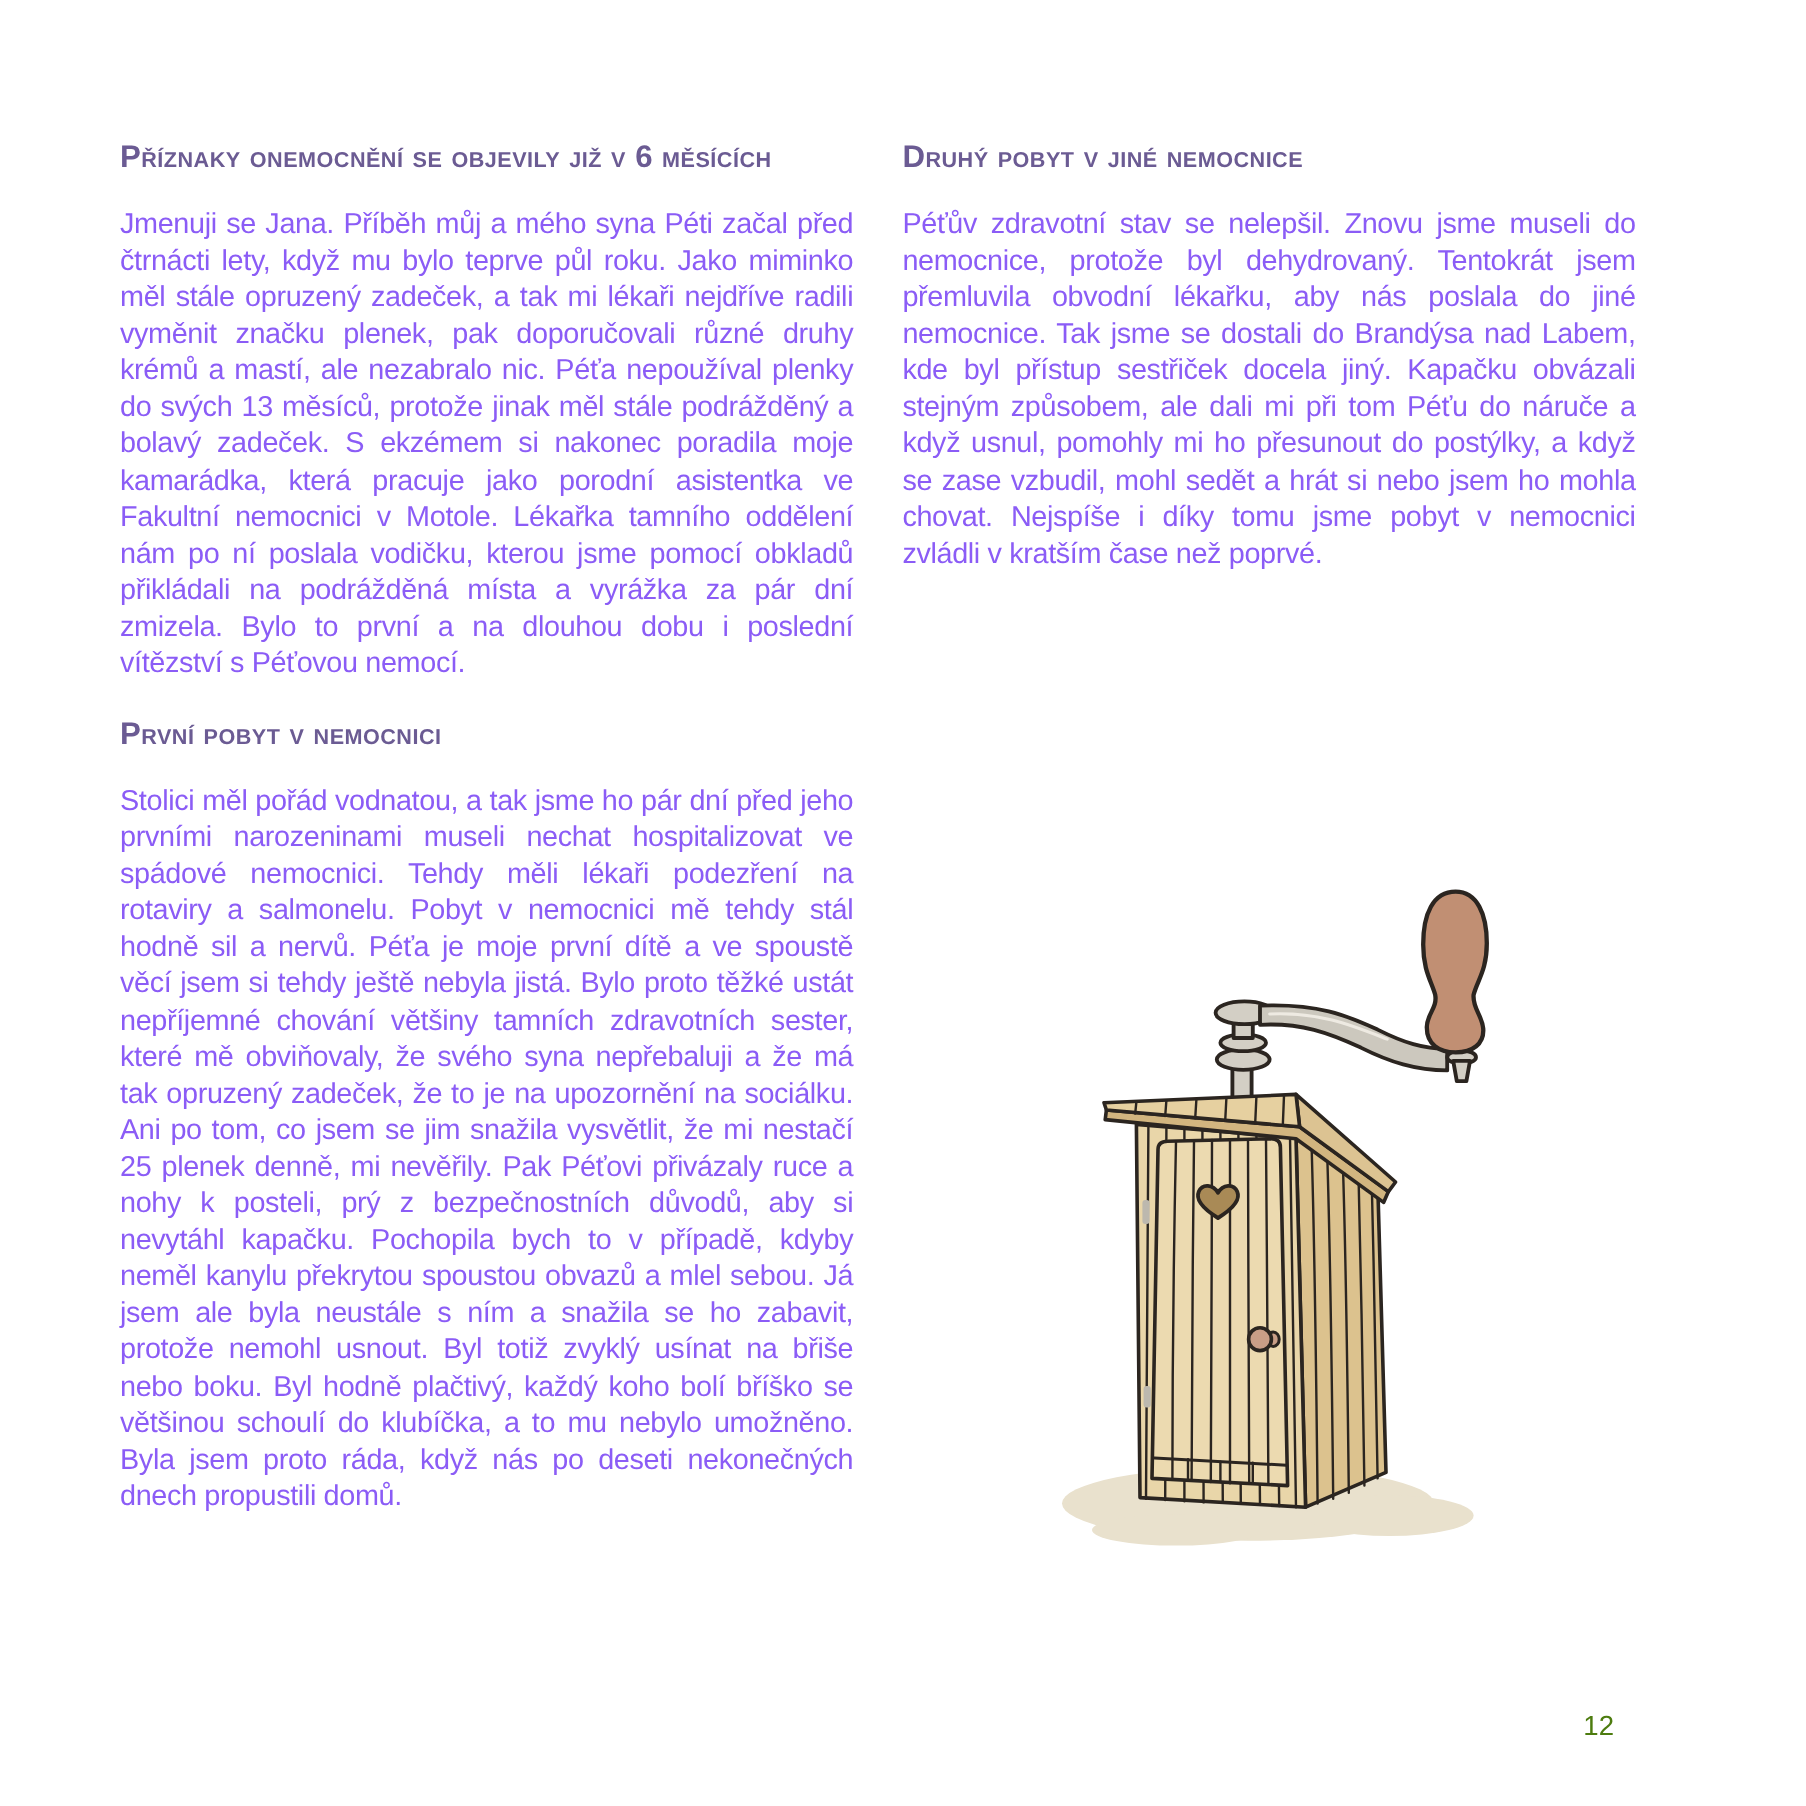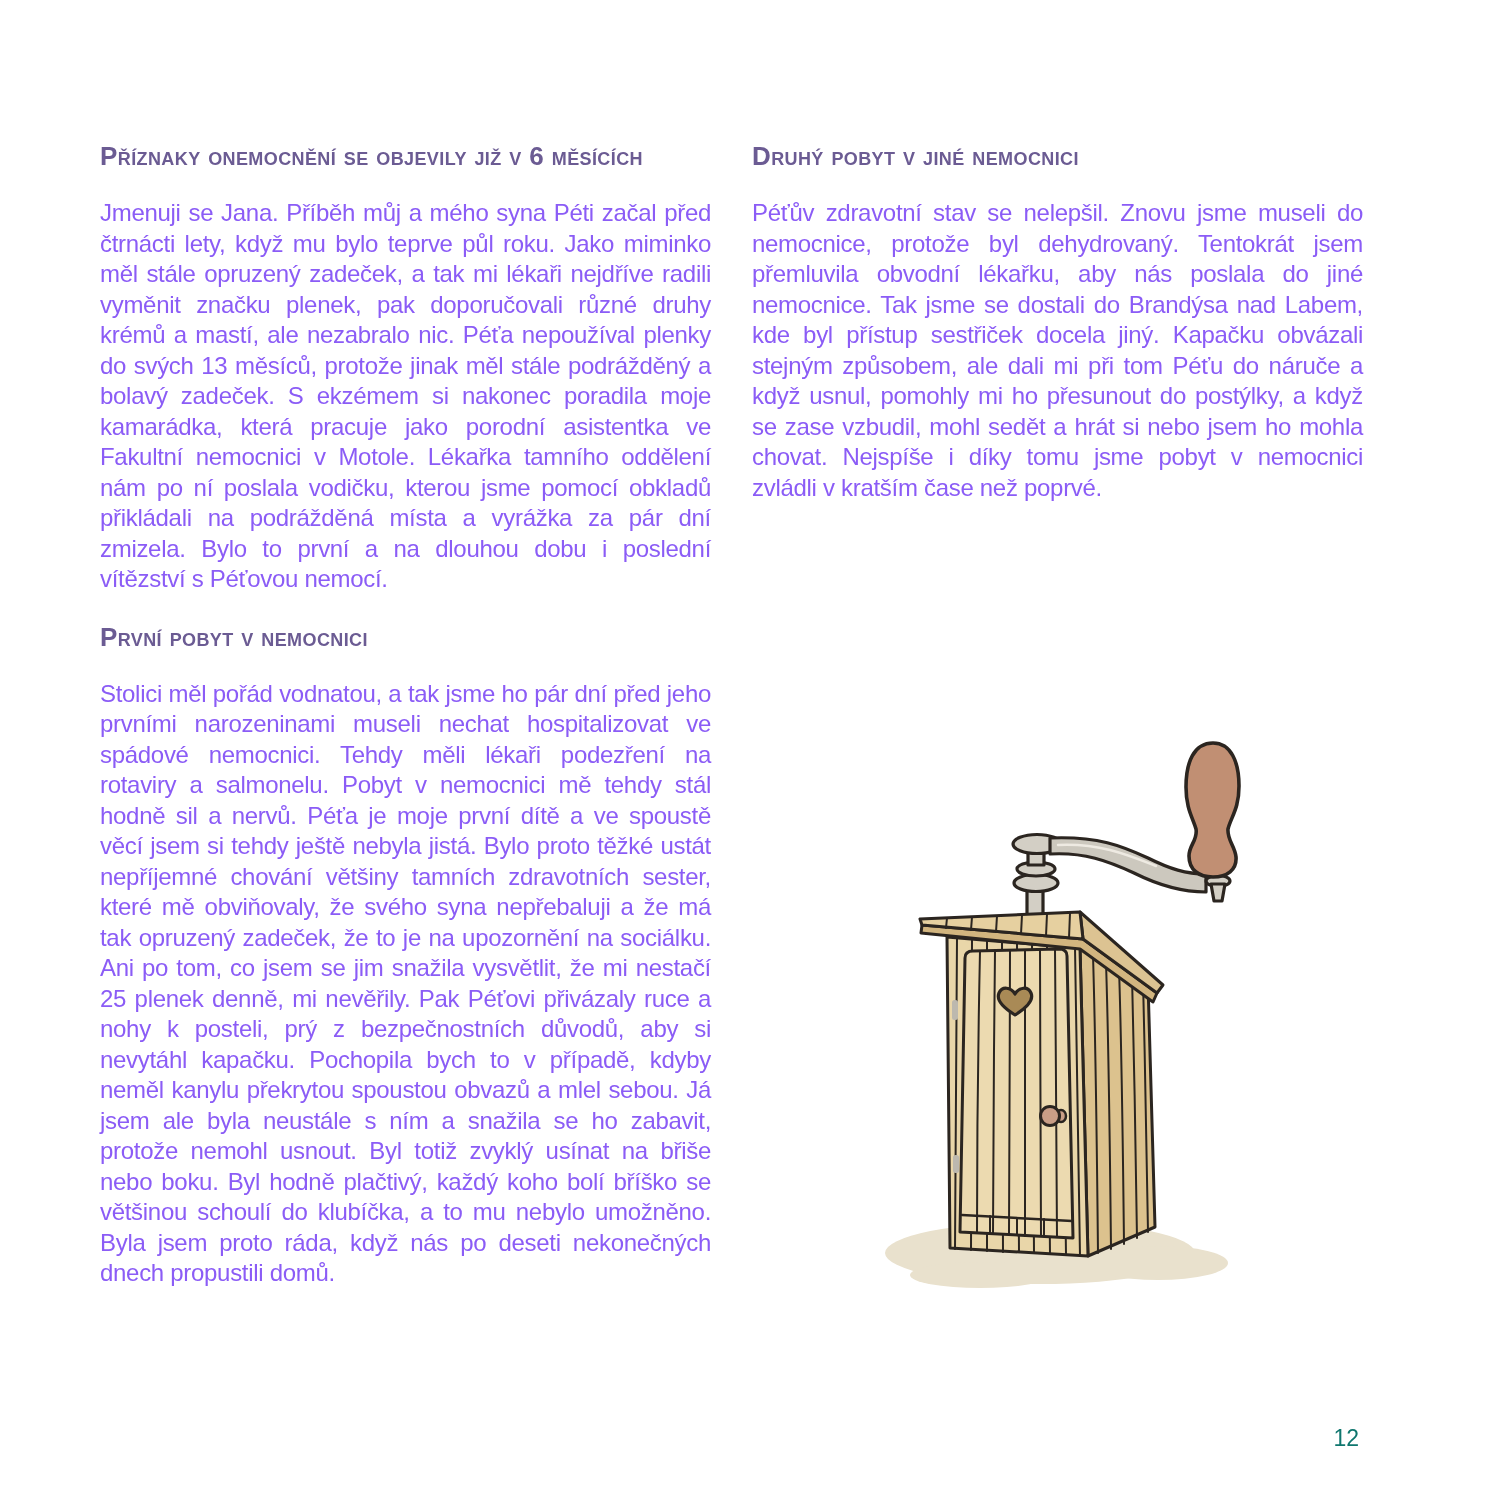--- a/index.html
+++ b/index.html
@@ -4,21 +4,21 @@
 <style>
   html,body{margin:0;padding:0;}
   body{
     width:1505px;height:1505px;
     background:#ffffff;
     font-family:"Liberation Sans","DejaVu Sans",sans-serif;
     position:relative;
     overflow:hidden;
   }
   .page{position:absolute;inset:0;background:#ffffff;}
-  .col{position:absolute;top:140px;}
+  .col{position:absolute;top:114px;}
   .col-left{left:100px;width:611px;}
   .col-right{left:752px;width:611px;}
   h2.sec-heading{
     font-size:26px;
     line-height:32px;
     font-weight:bold;
     font-variant:small-caps;
     letter-spacing:0.4px;
     color:#6b5b93;
     margin:0 0 26px 0;
@@ -35,24 +35,24 @@
   .section + .section{margin-top:0;}
   figure.illustration{
     position:absolute;
     left:850px;top:715px;
     width:460px;height:600px;
     margin:0;padding:0;
   }
   .page-number{
     position:absolute;
     top:1424px;
-    right:146px;
+    right:160px;
     font-size:23px;
     line-height:28px;
-    color:#0f766e;
+    color:#4d7c0f;
     text-align:right;
   }
 </style>
 </head>
 <body>
 
 <div class="page">
 
   <section class="col col-left">
     <div class="section">
@@ -60,21 +60,21 @@
       <p class="sec-body">Jmenuji se Jana. Příběh můj a mého syna Péti začal před čtrnácti lety, když mu bylo teprve půl roku. Jako miminko měl stále opruzený zadeček, a tak mi lékaři nejdříve radili vyměnit značku plenek, pak doporučovali různé druhy krémů a mastí, ale nezabralo nic. Péťa nepoužíval plenky do svých 13 měsíců, protože jinak měl stále podrážděný a bolavý zadeček. S ekzémem si nakonec poradila moje kamarádka, která pracuje jako porodní asistentka ve Fakultní nemocnici v Motole. Lékařka tamního oddělení nám po ní poslala vodičku, kterou jsme pomocí obkladů přikládali na podrážděná místa a vyrážka za pár dní zmizela. Bylo to první a na dlouhou dobu i poslední vítězství s Péťovou nemocí.</p>
     </div>
     <div class="section">
       <h2 class="sec-heading">První pobyt v nemocnici</h2>
       <p class="sec-body">Stolici měl pořád vodnatou, a tak jsme ho pár dní před jeho prvními narozeninami museli nechat hospitalizovat ve spádové nemocnici. Tehdy měli lékaři podezření na rotaviry a salmonelu. Pobyt v nemocnici mě tehdy stál hodně sil a nervů. Péťa je moje první dítě a ve spoustě věcí jsem si tehdy ještě nebyla jistá. Bylo proto těžké ustát nepříjemné chování většiny tamních zdravotních sester, které mě obviňovaly, že svého syna nepřebaluji a že má tak opruzený zadeček, že to je na upozornění na sociálku. Ani po tom, co jsem se jim snažila vysvětlit, že mi nestačí 25 plenek denně, mi nevěřily. Pak Péťovi přivázaly ruce a nohy k posteli, prý z bezpečnostních důvodů, aby si nevytáhl kapačku. Pochopila bych to v případě, kdyby neměl kanylu překrytou spoustou obvazů a mlel sebou. Já jsem ale byla neustále s ním a snažila se ho zabavit, protože nemohl usnout. Byl totiž zvyklý usínat na břiše nebo boku. Byl hodně plačtivý, každý koho bolí bříško se většinou schoulí do klubíčka, a to mu nebylo umožněno. Byla jsem proto ráda, když nás po deseti nekonečných dnech propustili domů.</p>
     </div>
   </section>
 
   <section class="col col-right">
     <div class="section">
-      <h2 class="sec-heading">Druhý pobyt v jiné nemocnici</h2>
+      <h2 class="sec-heading">Druhý pobyt v jiné nemocnice</h2>
       <p class="sec-body">Péťův zdravotní stav se nelepšil. Znovu jsme museli do nemocnice, protože byl dehydrovaný. Tentokrát jsem přemluvila obvodní lékařku, aby nás poslala do jiné nemocnice. Tak jsme se dostali do Brandýsa nad Labem, kde byl přístup sestřiček docela jiný. Kapačku obvázali stejným způsobem, ale dali mi při tom Péťu do náruče a když usnul, pomohly mi ho přesunout do postýlky, a když se zase vzbudil, mohl sedět a hrát si nebo jsem ho mohla chovat. Nejspíše i díky tomu jsme pobyt v nemocnici zvládli v kratším čase než poprvé.</p>
     </div>
   </section>
 
   <figure class="illustration" aria-label="Kreslená dřevěná kadibudka se srdíčkem na dveřích a klikou od mlýnku na kávu na střeše">
     <svg width="460" height="600" viewBox="0 0 460 600" xmlns="http://www.w3.org/2000/svg">
       <g stroke-linecap="round" stroke-linejoin="round">
 
         <g fill="#e9e1cd">
           <ellipse cx="190" cy="538" rx="155" ry="31"></ellipse>

